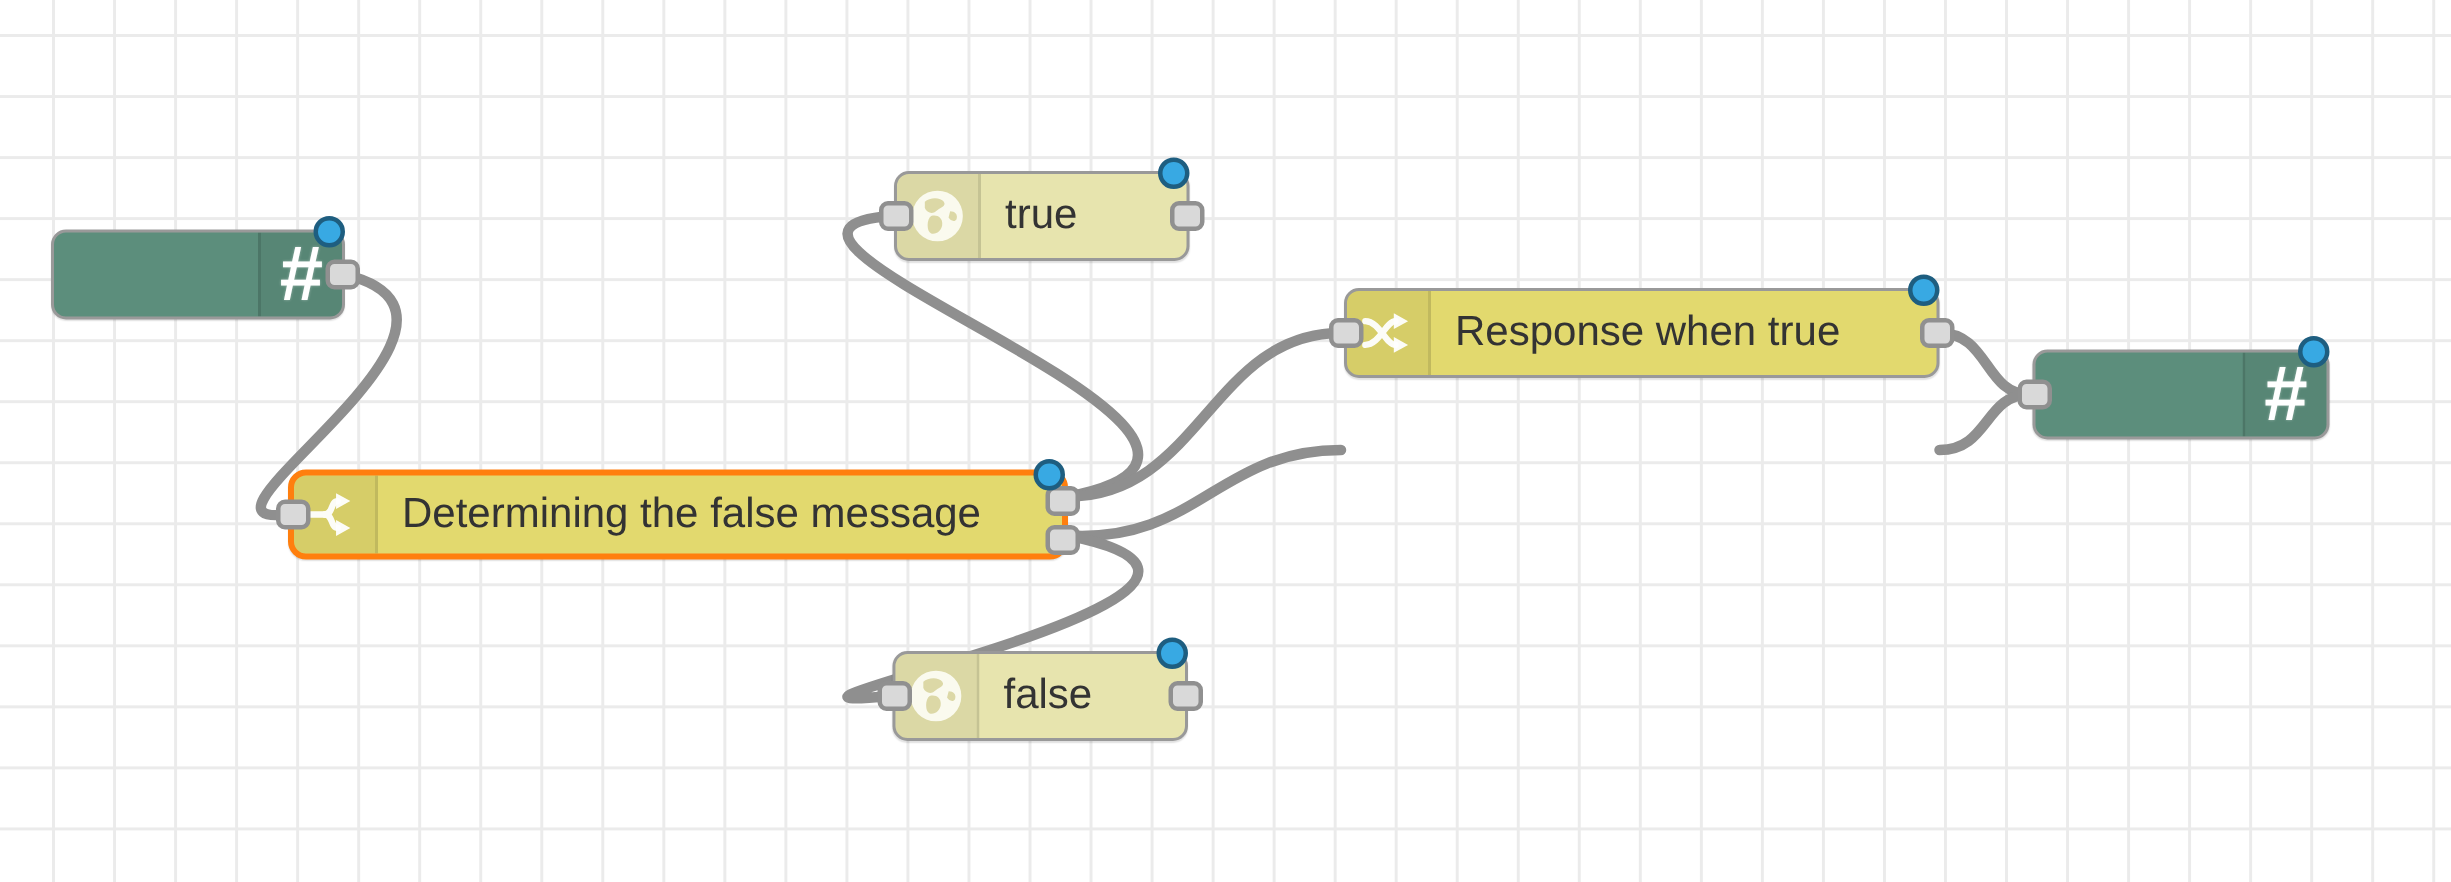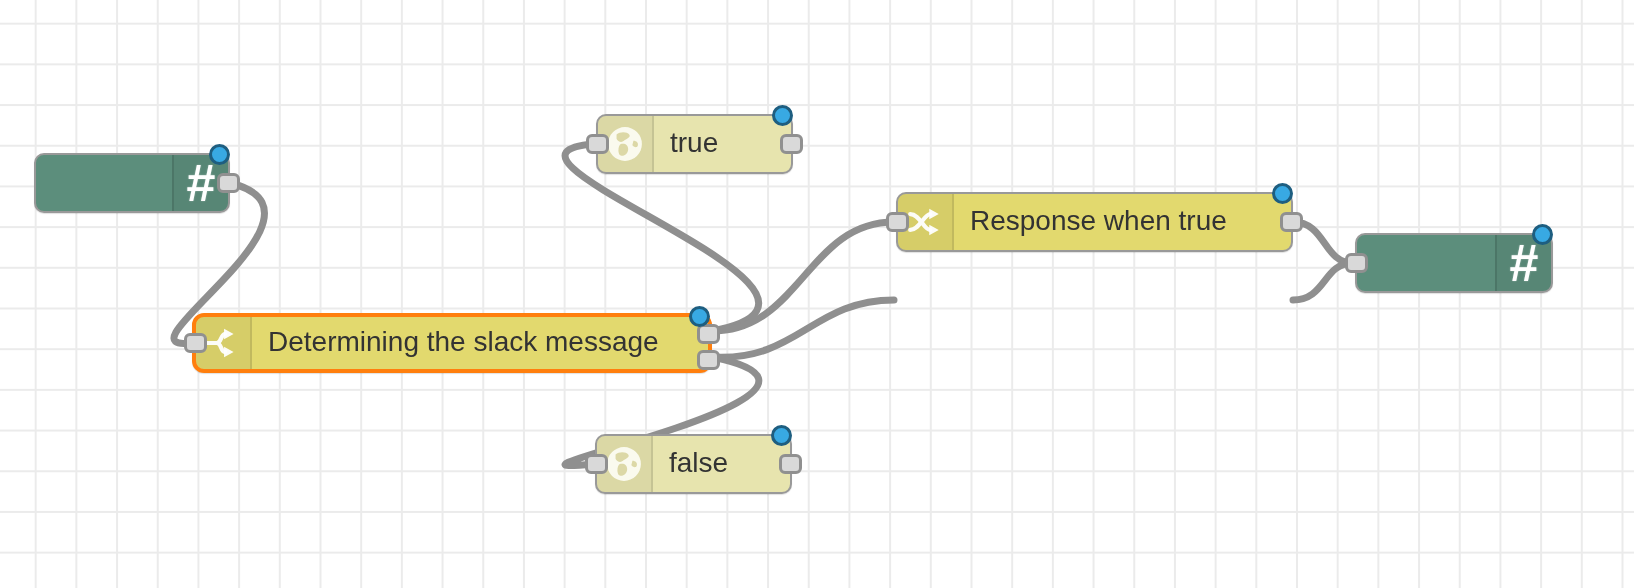--- a/index.html
+++ b/index.html
@@ -86,21 +86,21 @@
           <path d="M3,18 L12,18"></path>
           <path d="M12,18 C17,18 15.5,9.5 20,9.5"></path>
           <path d="M12,18 C17,18 15.5,26.5 20,26.5"></path>
         </g>
         <g fill="#ffffff" opacity="0.95">
           <polygon points="19,4.5 19,14.5 28,9.5"></polygon>
           <polygon points="19,21.5 19,31.5 28,26.5"></polygon>
         </g>
       </svg>
     </div>
-    <span class="node-label">Determining the slack message</span>
+    <span class="node-label">Determining the false message</span>
     <div class="port in"></div>
     <div class="port out1"></div>
     <div class="port out2"></div>
     <div class="status-dot"></div>
   </div>
 
   <div class="node pale" style="left:596px;top:114px;width:197px;">
     <div class="icon-region left">
       <svg class="icon-svg" width="38" height="38" viewBox="0 0 36 36">
         <circle cx="18" cy="18" r="16" fill="#fdfdf4" opacity="0.92"></circle>

